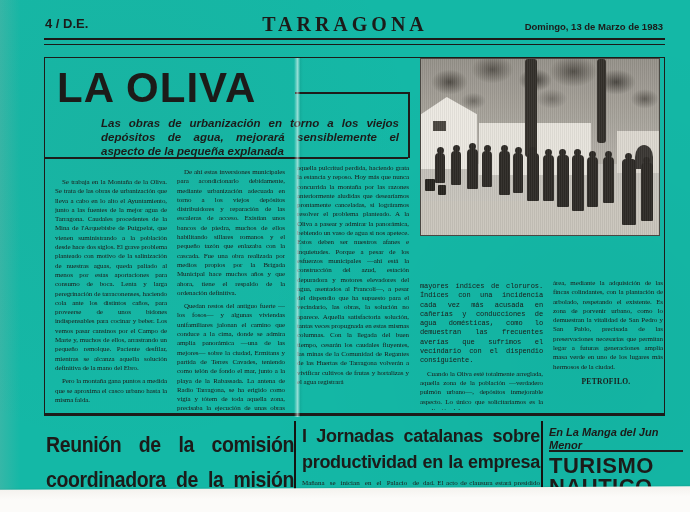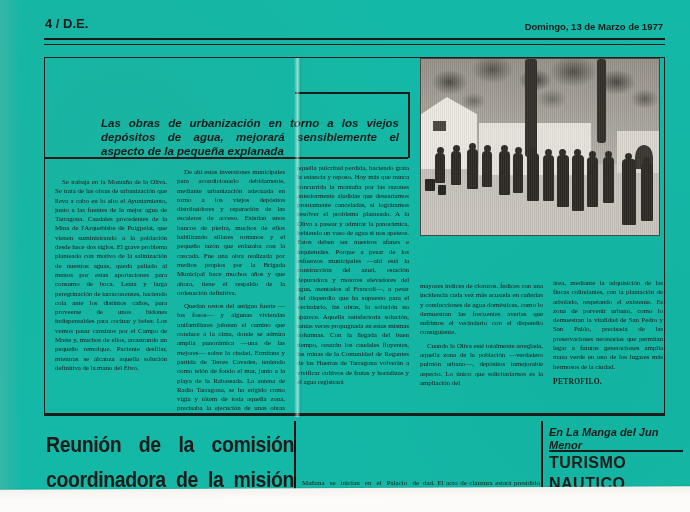--- a/index.html
+++ b/index.html
@@ -28,21 +28,21 @@
   .headrule{left:0;top:99px;width:363px;height:2px;background:#1d1c1a;}
 
   .bodycol{font-size:7px;line-height:9.3px;text-align:justify;letter-spacing:-.1px;overflow:hidden;}
   .bodycol p{margin:0 0 4px 0;text-indent:7px;}
   .bodycol p:first-child{text-indent:7px;}
   .col1{left:10px;top:120px;width:112px;height:246px;}
   .col2{left:132px;top:110px;width:108px;height:246px;}
   .col3{left:252px;top:106px;width:112px;height:246px;}
   .col4{left:375px;top:224px;width:123px;height:128px;}
   .col5{left:508px;top:221px;width:110px;height:128px;}
-  .byline{margin-top:5px;text-align:left;font-weight:700;font-size:7.5px;letter-spacing:.3px;padding-right:4px;}
+  .byline{margin-top:5px;text-align:center;font-weight:700;font-size:7.5px;letter-spacing:.3px;padding-right:4px;}
 
   
   .photo{left:375px;top:0;width:240px;height:178px;background:linear-gradient(#a39f97,#c4c1ba 60%,#cbc8c0);
          overflow:hidden;border:1px solid #4a4742;box-sizing:border-box;}
   .canopy{position:absolute;left:0;top:0;width:100%;height:105px;
      background:
       radial-gradient(26px 18px at 12% 22%,rgba(52,48,42,.75),transparent 70%),
       radial-gradient(30px 20px at 30% 10%,rgba(52,48,42,.65),transparent 70%),
       radial-gradient(24px 16px at 48% 20%,rgba(45,42,37,.8),transparent 70%),
       radial-gradient(34px 22px at 64% 12%,rgba(52,48,42,.7),transparent 70%),
@@ -77,37 +77,39 @@
   .vdiv{background:#141311;}
   .vdiv1{left:294px;top:421px;width:2px;height:68px;}
   .vdiv2{left:541px;top:421px;width:1.5px;height:67px;}
   .mid-head{left:302px;top:423px;width:238px;font-family:"Liberation Sans",sans-serif;font-weight:700;
             font-size:18px;line-height:26px;letter-spacing:-.3px;text-align:justify;text-align-last:justify;}
   .mid-col{top:479px;width:117px;font-size:7px;line-height:9.3px;text-align:justify;height:22px;overflow:hidden;}
   .mid-col1{left:302px;} .mid-col2{left:423px;}
   .kicker{left:549px;top:426px;width:134px;font-family:"Liberation Sans",sans-serif;font-style:italic;
           font-weight:700;font-size:11px;line-height:12.5px;}
   .krule{left:549px;top:450px;width:134px;height:1.5px;background:#1d1c1a;}
-  .turismo{left:549px;font-family:"Liberation Sans",sans-serif;font-weight:900;font-size:16px;
+  .turismo{left:549px;font-family:"Liberation Sans",sans-serif;font-weight:900;font-size:22px;
            letter-spacing:.5px;line-height:1;}
   .tur1{top:455px;} .tur2{top:476px;}
 
   .paper-edge{left:-5px;top:488px;width:700px;height:26px;background:linear-gradient(#f4f2ee,#fcfbf9 40%);
               transform:rotate(-.3deg);box-shadow:0 -1px 1px rgba(0,0,0,.06);}
 </style>
 </head>
 <body>
 
 <div class="page">
 
   <div class="abs pagenum">4 / D.E.</div>
-  <div class="abs dateline">Domingo, 13 de Marzo de 1977</div>
+  <div class="abs masthead">TARRAGONA</div>
+  <div class="abs dateline">Domingo, 13 de Marzo de 1983</div>
   <div class="abs dblrule"></div>
 
   <div class="abs artbox">
+    <div class="abs headline">LA OLIVA</div>
     <div class="abs corner"></div>
     <div class="abs subhead">Las obras de urbanización en torno a los viejos depósitos de agua, mejorará sensiblemente el aspecto de la pequeña explanada</div>
     <div class="abs headrule"></div>
 
     <div class="abs photo" title="Cola de vecinos con bidones junto a los depósitos de agua, bajo árboles desnudos">
       <div class="canopy"></div>
       <div class="bldg-left"></div>
       <div class="bldg-window"></div>
       <div class="wall"></div>
       <div class="bldg-right"></div>
@@ -128,43 +130,45 @@
       <div class="person" style="left:166px;bottom:28px;width:11px;height:50px;"></div>
       <div class="person" style="left:182px;bottom:32px;width:11px;height:46px;"></div>
       <div class="person" style="left:201px;bottom:10px;width:14px;height:66px;"></div>
       <div class="person" style="left:220px;bottom:14px;width:12px;height:58px;"></div>
       <div class="jug" style="left:4px;bottom:44px;width:10px;height:12px;"></div>
       <div class="jug" style="left:17px;bottom:40px;width:8px;height:10px;"></div>
     </div>
 
     <div class="abs bodycol col1">
       <p>Se trabaja en la Montaña de la Oliva. Se trata de las obras de urbanización que lleva a cabo en lo alto el Ayuntamiento, junto a las fuentes de la mejor agua de Tarragona. Caudales procedentes de la Mina de l'Arquebisbe de Puigpelat, que vienen suministrando a la población desde hace dos siglos. El grave problema planteado con motivo de la salinización de nuestras aguas, queda paliado al menos por estas aportaciones para consumo de boca. Lenta y larga peregrinación de tarraconenses, haciendo cola ante los distintos caños, para proveerse de unos bidones indispensables para cocinar y beber. Los vemos pasar cansinos por el Campo de Marte y, muchos de ellos, arrastrando un pequeño remolque. Paciente desfilar, mientras se alcanza aquella solución definitiva de la mano del Ebro.</p>
+      <p>Pero la montaña gana puntos a medida que se aproxima el casco urbano hasta la misma falda.</p>
     </div>
     <div class="abs bodycol col2">
       <p>De ahí estas inversiones municipales para acondicionarlo debidamente, mediante urbanización adecuada en torno a los viejos depósitos distribuidores y reparación de las escaleras de acceso. Existían unos bancos de piedra, muchos de ellos habilitando sillares romanos y el pequeño tazón que enlazaba con la cascada. Fue una obra realizada por medios propios por la Brigada Municipal hace muchos años y que ahora, tiene el respaldo de la ordenación definitiva.</p>
       <p>Quedan restos del antiguo fuerte —los fosos— y algunas viviendas unifamiliares jalonan el camino que conduce a la cima, donde se admira amplia panorámica —una de las mejores— sobre la ciudad, Ermitans y partida de Terres Cavades, teniendo como telón de fondo el mar, junto a la playa de la Rabassada. La antena de Radio Tarragona, se ha erigido como vigía y tótem de toda aquella zona, precisaba la ejecución de unas obras que le devolvieran</p>
     </div>
     <div class="abs bodycol col3">
       <p style="text-indent:0;">aquella pulcritud perdida, haciendo grata la estancia y reposo. Hoy más que nunca concurrida la montaña por las razones anteriormente aludidas que desearíamos prontamente canceladas, si lográramos resolver el problema planteado. A la Oliva a pasear y admirar la panorámica, bebiendo un vaso de agua si nos apetece. Estos deben ser nuestros afanes e inquietudes. Porque a pesar de los esfuerzos municipales —ahí está la construcción del azud, estación depuradora y motores elevadores del agua, asentados al Francolí—, a pesar del dispendio que ha supuesto para el vecindario, las obras, la solución no aparece. Aquella satisfactoria solución, tantas veces propugnada en estas mismas columnas. Con la llegada del buen tiempo, cesarán los caudales fluyentes, las minas de la Comunidad de Regantes de las Huertas de Tarragona volverán a vivificar cultivos de frutas y hortalizas y el agua registrará</p>
     </div>
     <div class="abs bodycol col4">
-      <p style="text-indent:0;">mayores índices de cloruros. Índices con una incidencia cada vez más acusada en cañerías y conducciones de agua domésticas, como lo demuestran las frecuentes averías que sufrimos el vecindario con el dispendio consiguiente.</p>
+      <p style="text-indent:0;font-family:Liberation Mono, monospace;">mayores índices de cloruros. Índices con una incidencia cada vez más acusada en cañerías y conducciones de agua domésticas, como lo demuestran las frecuentes averías que sufrimos el vecindario con el dispendio consiguiente.</p>
       <p>Cuando la Oliva esté totalmente arreglada, aquella zona de la población —verdadero pulmón urbano—, depósitos inmejorable aspecto. Lo único que solicitaríamos es la ampliación del</p>
     </div>
     <div class="abs bodycol col5">
       <p style="text-indent:0;">área, mediante la adquisición de las fincas colindantes, con la plantación de arbolado, respetando el existente. Es zona de porvenir urbano, como lo demuestran la vitalidad de San Pedro y San Pablo, precisada de las preservaciones necesarias que permitan legar a futuras generaciones amplia masa verde en uno de los lugares más hermosos de la ciudad.</p>
       <div class="byline">PETROFILO.</div>
     </div>
 
     <div class="abs crease"></div>
   </div>
 
   <div class="abs bl-head">Reunión de la comisión coordinadora de la misión</div>
   <div class="abs vdiv vdiv1"></div>
 
+  <div class="abs mid-head">I Jornadas catalanas sobre productividad en la empresa</div>
   <div class="abs mid-col mid-col1">Mañana se inician en el Palacio de Congresos de Montjuic las «I</div>
   <div class="abs mid-col mid-col2">dad. El acto de clausura estará presidido por el presidente de la</div>
 
   <div class="abs vdiv vdiv2"></div>
   <div class="abs kicker">En La Manga del Jun Menor</div>
   <div class="abs krule"></div>
   <div class="abs turismo tur1">TURISMO</div>
   <div class="abs turismo tur2">NAUTICO</div>
 
   <div class="abs paper-edge"></div>

